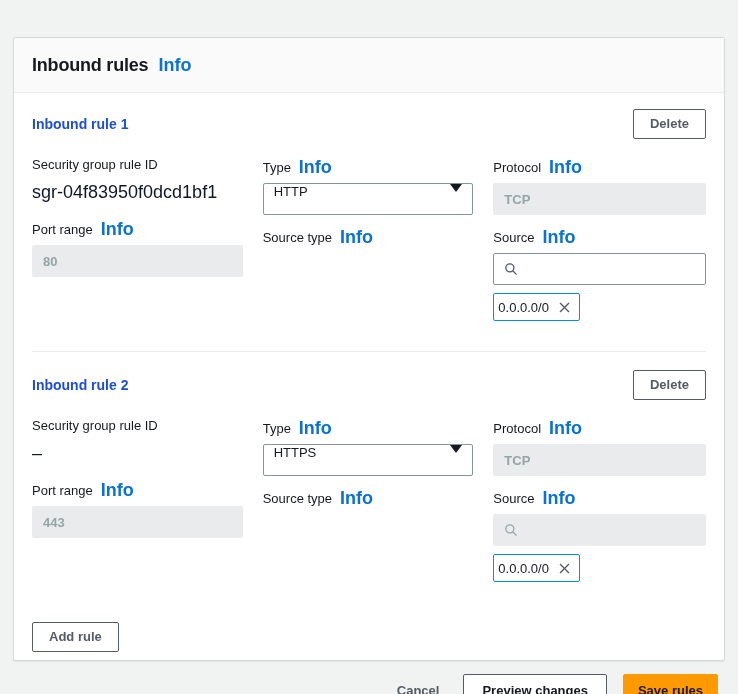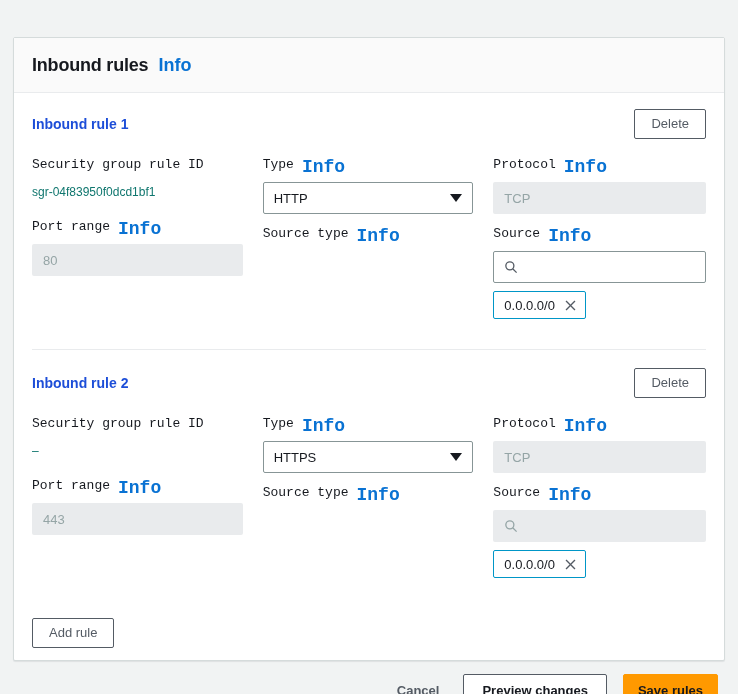--- a/index.html
+++ b/index.html
@@ -43,86 +43,85 @@
 
   
   .rule { padding-bottom: 6px; }
   .rule-head {
     display: flex; align-items: center; justify-content: space-between;
     height: 30px; margin-bottom: 18px;
   }
   .rule-title { font-size: 14px; font-weight: bold; color: #1d4ed8; }
   .btn {
     font-family: "Liberation Sans", sans-serif;
-    font-size: 13px; font-weight: normal;
+    font-size: 13px; font-weight: bold;
     background: #ffffff;
     border: 1px solid #545b64;
     color: #545b64;
     border-radius: 2px;
     padding: 0 16px; height: 30px;
     cursor: pointer; line-height: 28px;
     white-space: nowrap;
   }
 
   .cols { display: flex; gap: 20px; }
   .col { width: 214px; }
   .col-wide { width: 216px; }
 
   .field { margin-bottom: 12px; }
   .flabel {
     font-size: 13px; color: #16191f; font-weight: normal;
-    margin-bottom: 5px; display: flex; align-items: flex-start; gap: 8px;
+    margin-bottom: 5px; display: flex; align-items: center; gap: 8px;
     white-space: nowrap;
-    font-family: Liberation Mono, monospace;
   }
   .static-val {
-    font-size: 12px; color: #0f766e; height: 30px; line-height: 30px;
+    font-size: 18px; color: #0f172a; height: 30px; line-height: 30px;
   }
 
   
   .input {
     height: 32px; width: 100%;
     border: 1px solid #879596;
     border-radius: 2px;
     background: #ffffff;
     font-size: 13px; color: #16191f;
     padding: 0 10px;
     display: flex; align-items: center;
   }
   .input.disabled {
     background: #e9ebed;
     border: 1px solid transparent;
     color: #95a5a6;
   }
-  .input .ph { color: #95a5a6; }
+  .input .ph { color: #95a5a6; font-weight: bold; }
 
   .select {
     height: 32px; width: 100%;
     border: 1px solid #879596;
     border-radius: 2px;
     background: #ffffff;
     font-size: 13px; color: #16191f;
     padding: 0 10px;
-    display: flex; align-items: center; justify-content: space-between;
+    display: flex; justify-content: space-between;
     cursor: pointer;
   }
   .caret { width: 0; height: 0;
     border-left: 6px solid transparent;
     border-right: 6px solid transparent;
     border-top: 8px solid #16191f; }
 
   .srch { display: flex; align-items: center; gap: 8px; width: 100%; }
   .srch svg { flex: 0 0 auto; }
 
   .token {
     display: inline-flex; align-items: center; gap: 9px;
     border: 1px solid #0096c7;
     border-radius: 2px;
     background: #ffffff;
-    height: 28px; padding: 0 8px 0 10px;
+    height: 28px; padding: 0 8px 0 4px;
     font-size: 13px; color: #16191f;
     margin-top: 8px;
   }
   .token .x { cursor: pointer; display: flex; }
 
   .divider {
     height: 1px; background: #e9ebed;
     margin: 12px 0 18px 0;
   }
 

